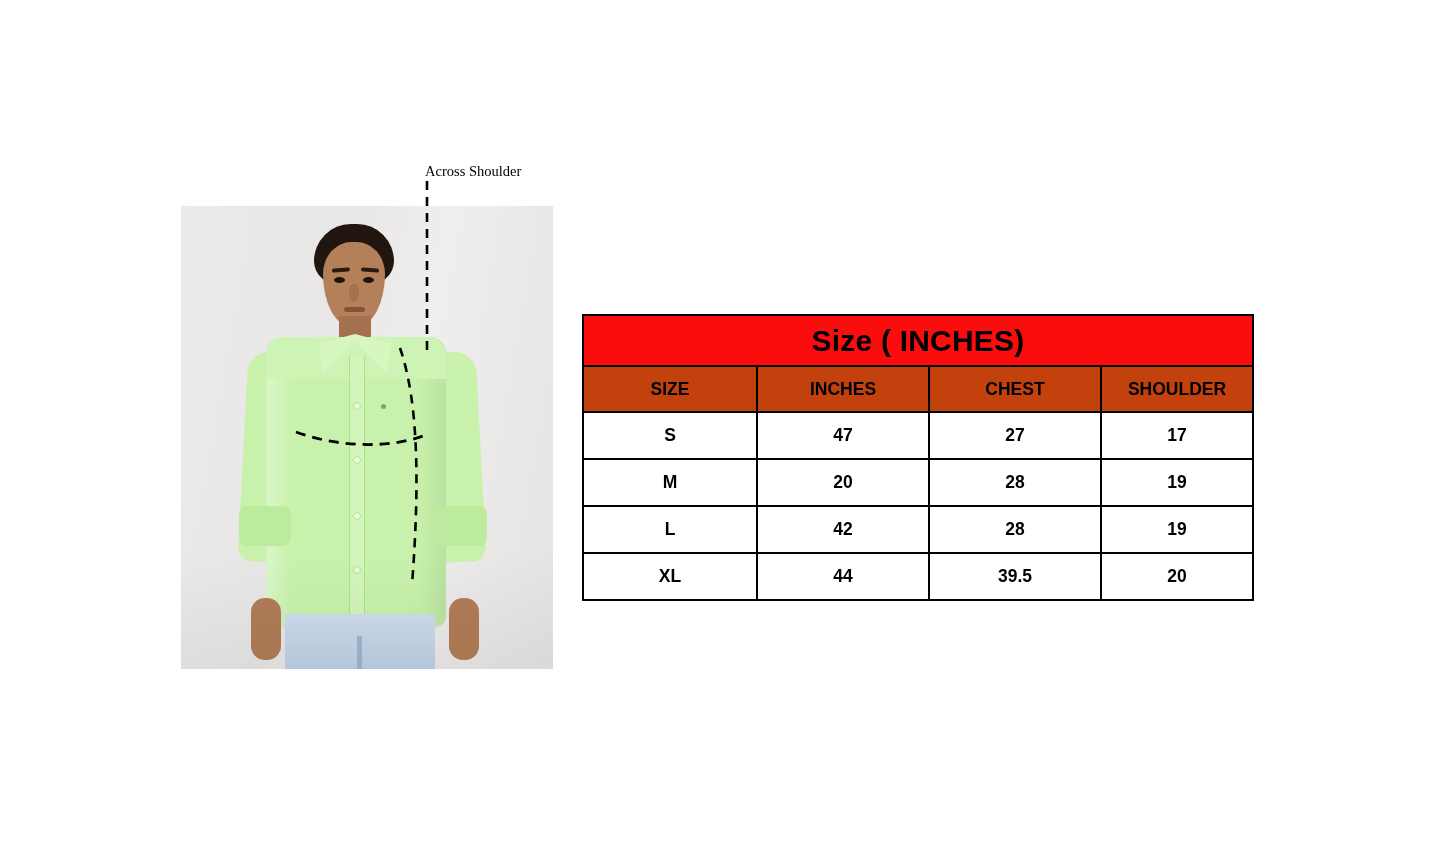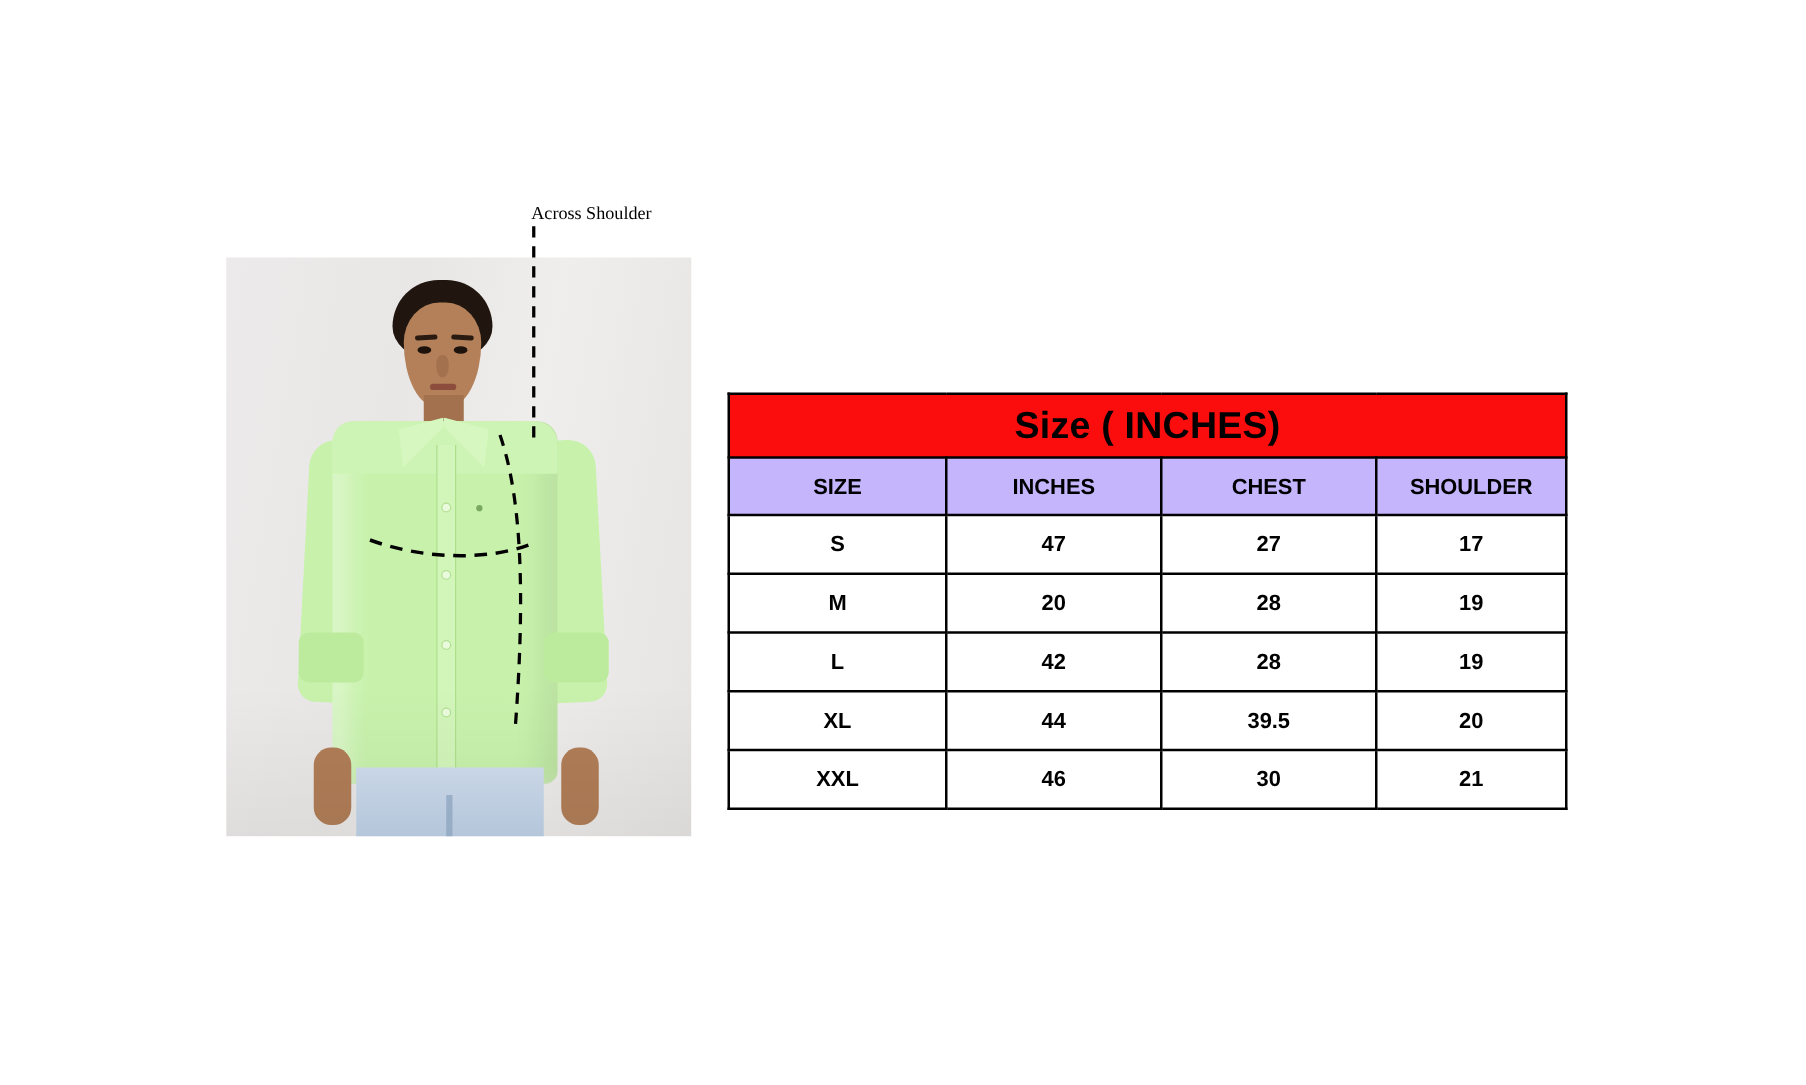--- a/index.html
+++ b/index.html
@@ -165,21 +165,21 @@
   }
   .title-cell {
     background: #fc0d0d;
     font-size: 30px;
     height: 47px;
     letter-spacing: 0.2px;
   }
   .head-cell {
     font-size: 17.5px;
     height: 42px;
-    background: #c4b5fd;
+    background: #c2410c;
   }
   .body-cell {
     font-size: 17.5px;
     height: 43px;
     background: #fff;
   }
   .col-size   { width: 174px; }
   .col-chest  { width: 172px; }
   .col-length { width: 172px; }
   .col-shoulder { width: 152px; }
@@ -270,21 +270,15 @@
         <td class="body-cell">42</td>
         <td class="body-cell">28</td>
         <td class="body-cell">19</td>
       </tr>
       <tr>
         <td class="body-cell">XL</td>
         <td class="body-cell">44</td>
         <td class="body-cell">39.5</td>
         <td class="body-cell">20</td>
       </tr>
-      <tr>
-        <td class="body-cell">XXL</td>
-        <td class="body-cell">46</td>
-        <td class="body-cell">30</td>
-        <td class="body-cell">21</td>
-      </tr>
     </tbody>
   </table>
 </div>
 
 </body></html>

